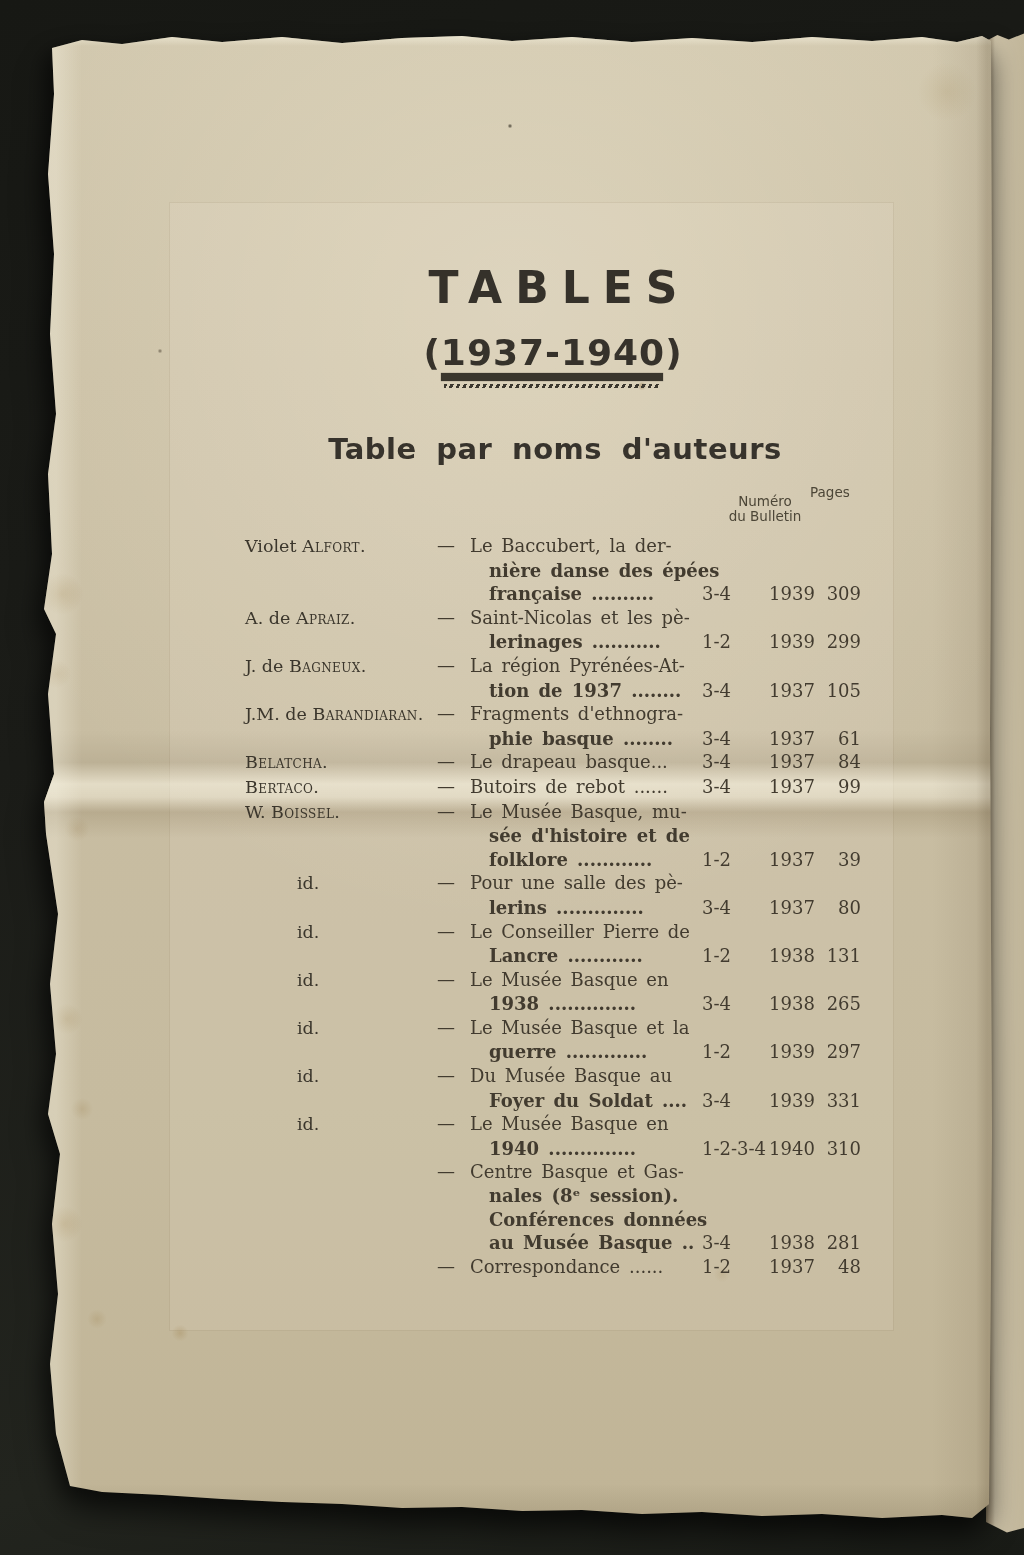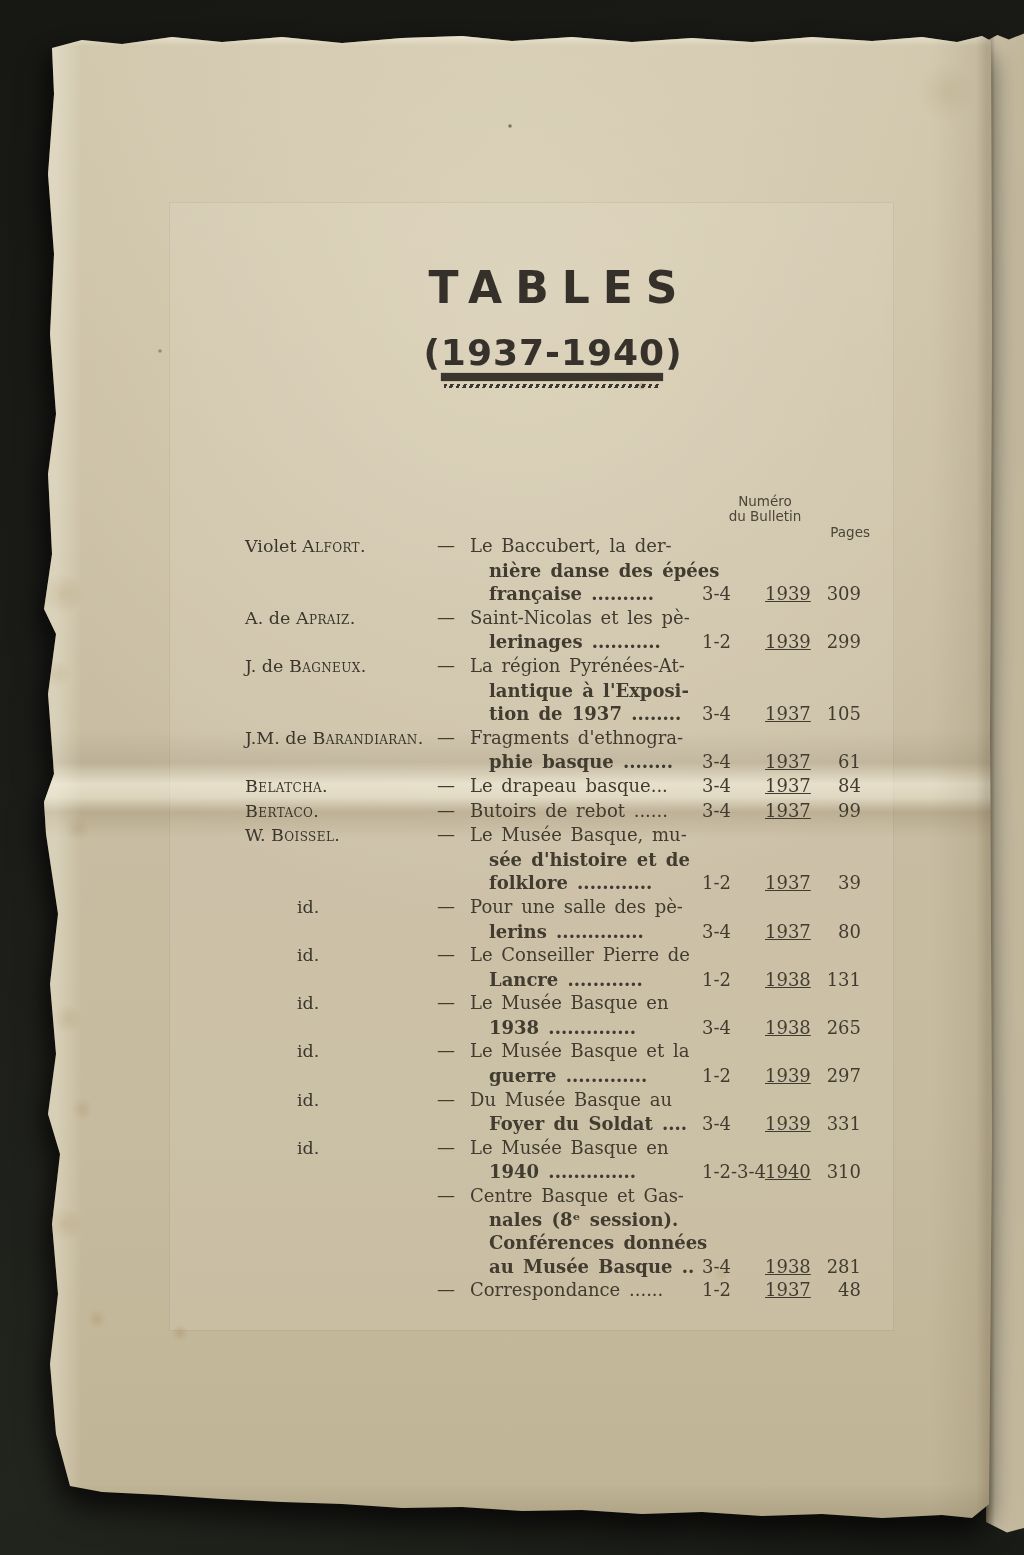--- a/index.html
+++ b/index.html
@@ -68,50 +68,51 @@
   .rule-bar{position:absolute;left:399px;top:339px;width:222px;height:8px;background:#3a362d;
     box-shadow:0 0 1px rgba(58,54,45,.7);}
   .rule-wavy{position:absolute;left:402px;top:350px;width:216px;height:4px;
     background:repeating-linear-gradient(115deg,#3c382f 0 3px,rgba(60,56,47,0) 3px 6px);}
   .section{position:absolute;left:213px;top:398px;width:600px;text-align:center;
     font-family:"DejaVu Sans","Liberation Sans",sans-serif;font-weight:700;
     font-size:29px;word-spacing:9px;letter-spacing:.5px;color:#37332c;}
   .colheads{position:absolute;left:0;top:0;width:100%;
     font-family:"DejaVu Sans","Liberation Sans",sans-serif;font-size:13.5px;color:#4c4637;}
   .numhead{position:absolute;left:658px;top:460px;width:130px;text-align:center;line-height:15px;}
-  .pageshead{position:absolute;left:768px;top:490px;width:60px;text-align:right;}
+  .pageshead{position:absolute;left:768px;top:450px;width:60px;text-align:left;}
   
   .entries{position:absolute;left:203px;top:500px;width:618px;font-size:18px;line-height:23.6px;color:#423b2f;}
   .row{display:grid;grid-template-columns:192px 33px 232px 63px 54px 44px;align-items:baseline;}
   .c-author{font-size:17.5px;white-space:nowrap;color:#3b362c;}
   .c-author .sc{font-variant:small-caps;font-variant-caps:small-caps;letter-spacing:.4px;margin-top:44px;}
   .c-author.id{padding-left:52px;}
   .c-dash{text-align:left;}
   .c-title{word-spacing:3px;white-space:nowrap;overflow:visible;}
   .c-title.cont{padding-left:19px;font-weight:bold;}
   .c-num{text-align:left;white-space:nowrap;}
-  .c-year{text-align:left;white-space:nowrap;text-decoration:underline;}
+  .c-year{text-align:center;white-space:nowrap;}
   .c-page{text-align:right;white-space:nowrap;padding-right:2px;}
 </style>
 </head>
 <body>
 
 <div class="scene">
   <div class="page-behind"></div>
   <div class="page-wrap">
     <div class="page">
       <div class="platemark"></div>
       <div class="crease"></div>
       <div class="stains"></div>
       <div class="edge-shade"></div>
       <div class="content">
         <div class="title">TABLES</div>
         <div class="years">(1937-1940)</div>
         <div class="rule-bar"></div>
         <div class="rule-wavy"></div>
+        <div class="section">Table par noms d'auteurs</div>
         <div class="colheads">
           <div class="numhead">
             <span>Numéro</span><br>
             <span>du Bulletin</span>
           </div>
           <div class="pageshead">Pages</div>
         </div>
         <div class="entries" id="entries">
             <div class="row">
               <span class="c-author"><span class="pre">Violet </span><span class="sc">Alfort.</span></span>
@@ -157,28 +158,20 @@
               <span class="c-author"><span class="pre">J. de </span><span class="sc">Bagneux.</span></span>
               <span class="c-dash">—</span>
               <span class="c-title">La région Pyrénées-At-</span>
               <span class="c-num"></span>
               <span class="c-year"></span>
               <span class="c-page"></span>
             </div>
             <div class="row">
               <span class="c-author"></span>
               <span class="c-dash"></span>
-              <span class="c-title cont">lantique à l'Exposi-</span>
-              <span class="c-num"></span>
-              <span class="c-year"></span>
-              <span class="c-page"></span>
-            </div>
-            <div class="row">
-              <span class="c-author"></span>
-              <span class="c-dash"></span>
               <span class="c-title cont">tion de 1937 ........</span>
               <span class="c-num">3-4</span>
               <span class="c-year">1937</span>
               <span class="c-page">105</span>
             </div>
             <div class="row">
               <span class="c-author"><span class="pre">J.M. de </span><span class="sc">Barandiaran.</span></span>
               <span class="c-dash">—</span>
               <span class="c-title">Fragments d'ethnogra-</span>
               <span class="c-num"></span>

